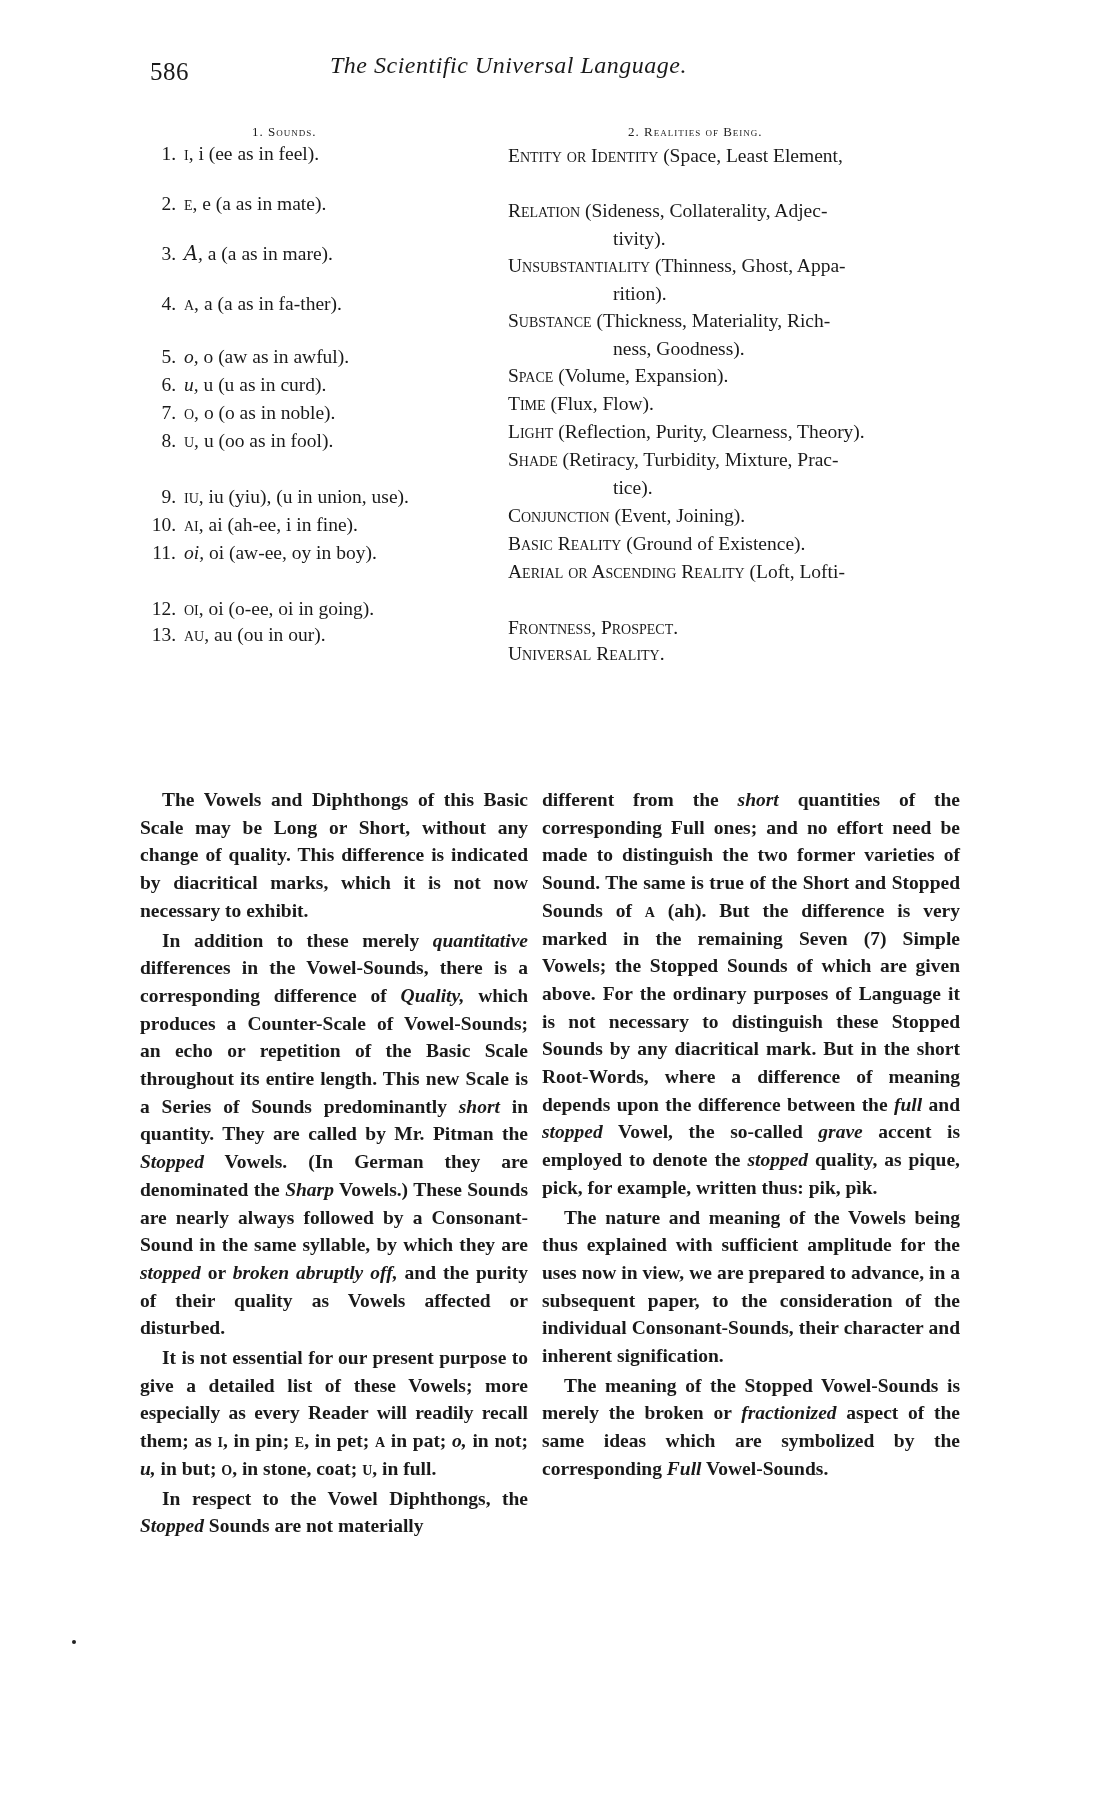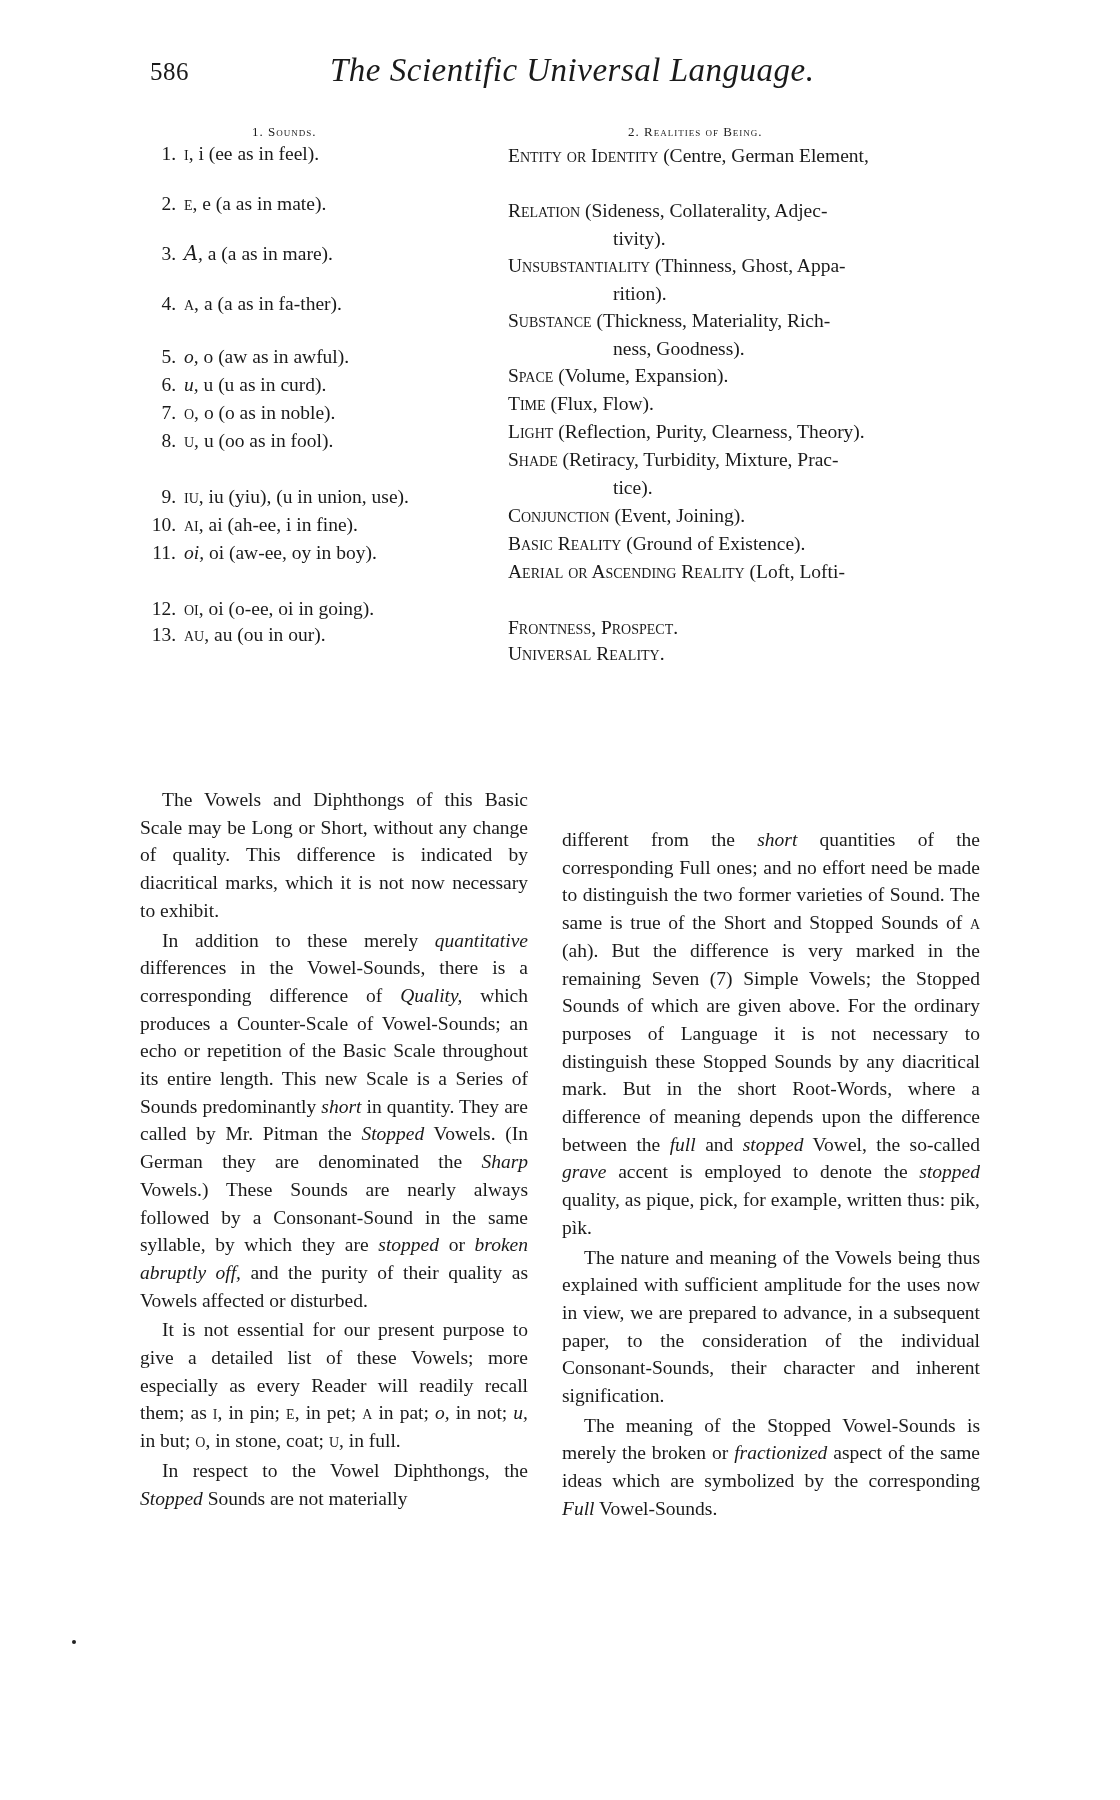--- a/index.html
+++ b/index.html
@@ -7,21 +7,21 @@
       width: 1120px; height: 1800px; position: relative; overflow: hidden;
       font-family: "Liberation Serif", "DejaVu Serif", serif;
       color: #1a1a1a;
     }
     .page-number {
       position: absolute; left: 150px; top: 58px;
       font-size: 25px; letter-spacing: 0.5px;
     }
     .running-title {
       position: absolute; left: 330px; top: 52px;
-      font-size: 33px; font-style: italic; letter-spacing: 0.5px; text-align: center;
+      font-size: 24px; font-style: italic; letter-spacing: 0.5px; text-align: center;
     }
     .table-head {
       position: absolute; top: 124px;
       font-size: 13px; font-variant: small-caps; letter-spacing: 1px;
     }
     .th-left { left: 240px; margin-left: 12px; }
     .th-right { left: 628px; }
     .sc { font-variant: small-caps; }
     .it { font-style: italic; }
 
@@ -35,23 +35,24 @@
     .reality-row {
       position: absolute; left: 0; width: 478px; font-size: 19.5px; line-height: 27.5px;
       text-align: justify; text-indent: 0;
     }
     .reality-row .cont { display: block; padding-left: 105px; }
 
     .col {
       position: absolute; top: 786px; width: 388px;
       font-size: 19.5px; line-height: 27.7px; text-align: justify;
       hyphens: manual;
+      font-weight: bold;
     }
     .col-left { left: 140px; }
-    .col-right { left: 562px; width: 418px; margin-top: 40px; }
+    .col-right { left: 542px; width: 418px; }
     .col p { margin: 0 0 2px 0; text-indent: 22px; }
     .col p.noindent { text-indent: 0; }
 
     .speck { position: absolute; width: 4px; height: 4px; border-radius: 50%; background: #222; }
   </style>
 </head>
 <body>
 
 <div class="page-number">586</div>
 <div class="running-title">The Scientific Universal Language.</div>
@@ -69,21 +70,21 @@
   <div class="sound-row" style="top:259px"><span class="sound-num">7.</span><span class="sc">o,</span><span> o (o as in noble).</span></div>
   <div class="sound-row" style="top:287px"><span class="sound-num">8.</span><span class="sc">u,</span><span> u (oo as in fool).</span></div>
   <div class="sound-row" style="top:343px"><span class="sound-num">9.</span><span class="sc">iu,</span><span> iu (yiu), (u in union, use).</span></div>
   <div class="sound-row" style="top:371px"><span class="sound-num">10.</span><span class="sc">ai,</span><span> ai (ah-ee, i in fine).</span></div>
   <div class="sound-row" style="top:399px"><span class="sound-num">11.</span><span class="it">oi,</span><span> oi (aw-ee, oy in boy).</span></div>
   <div class="sound-row" style="top:455px"><span class="sound-num">12.</span><span class="sc">oi,</span><span> oi (o-ee, oi in going).</span></div>
   <div class="sound-row" style="top:481px"><span class="sound-num">13.</span><span class="sc">au,</span><span> au (ou in our).</span></div>
 </div>
 
 <div class="realities">
-  <div class="reality-row" style="top:0px"><span class="sc">Entity or Identity</span><span> (Centre, German Element,</span></div>
+  <div class="reality-row" style="top:0px"><span class="sc">Entity or Identity</span><span> (Space, Least Element,</span></div>
   <div class="reality-row" style="top:55px"><span class="sc">Relation</span><span> (Sideness, Collaterality, Adjec-</span><span class="cont">tivity).</span></div>
   <div class="reality-row" style="top:110px"><span class="sc">Unsubstantiality</span><span> (Thinness, Ghost, Appa-</span><span class="cont">rition).</span></div>
   <div class="reality-row" style="top:165px"><span class="sc">Substance</span><span> (Thickness, Materiality, Rich-</span><span class="cont">ness, Goodness).</span></div>
   <div class="reality-row" style="top:220px"><span class="sc">Space</span><span> (Volume, Expansion).</span></div>
   <div class="reality-row" style="top:248px"><span class="sc">Time</span><span> (Flux, Flow).</span></div>
   <div class="reality-row" style="top:276px"><span class="sc">Light</span><span> (Reflection, Purity, Clearness, Theory).</span></div>
   <div class="reality-row" style="top:304px"><span class="sc">Shade</span><span> (Retiracy, Turbidity, Mixture, Prac-</span><span class="cont">tice).</span></div>
   <div class="reality-row" style="top:360px"><span class="sc">Conjunction</span><span> (Event, Joining).</span></div>
   <div class="reality-row" style="top:388px"><span class="sc">Basic Reality</span><span> (Ground of Existence).</span></div>
   <div class="reality-row" style="top:416px"><span class="sc">Aerial or Ascending Reality</span><span> (Loft, Lofti-</span></div>

